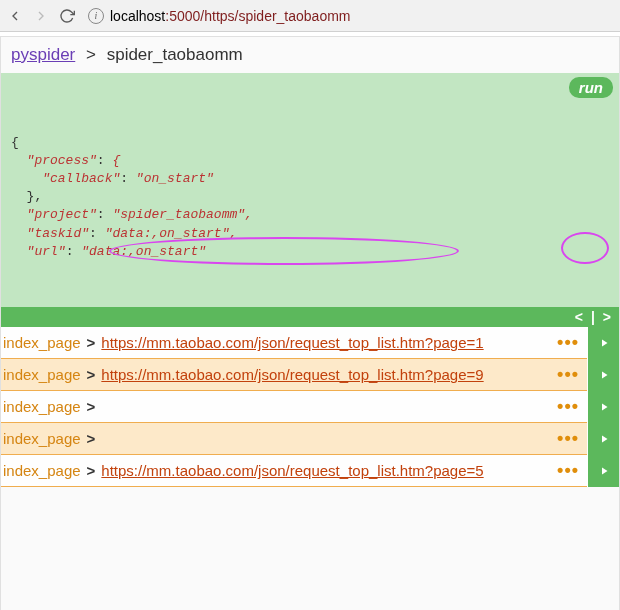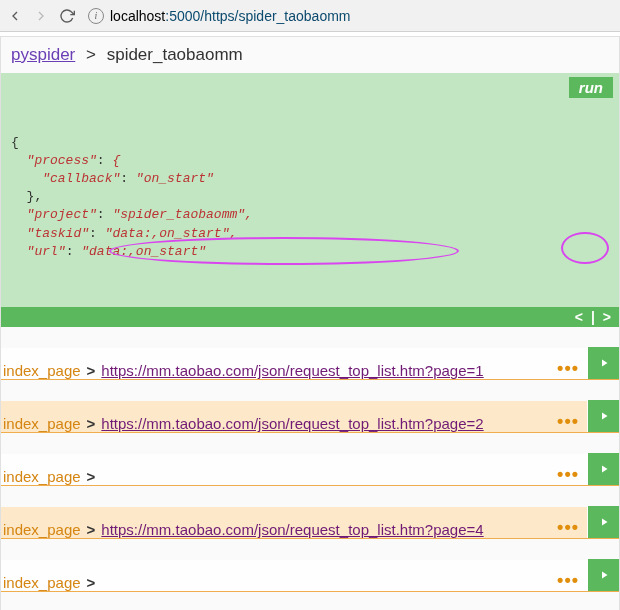--- a/index.html
+++ b/index.html
@@ -5,45 +5,45 @@
     * { margin: 0; padding: 0; box-sizing: border-box; }
     body { font-family: "Segoe UI", Arial, sans-serif; font-size: 14px; background: #fff; width: 620px; height: 610px; overflow: hidden; }
     
     .browser-bar { height: 32px; background: #f1f1f1; border-bottom: 1px solid #d0d0d0; display: flex; align-items: center; padding: 0 6px; gap: 8px; }
     .nav-btn { width: 18px; height: 18px; display: flex; align-items: center; justify-content: center; color: #5a5a5a; }
     .nav-btn.disabled { color: #bbb; }
     .url-bar { flex: 1; display: flex; align-items: center; gap: 6px; padding-left: 4px; }
     .info-icon { width: 16px; height: 16px; border: 1px solid #888; border-radius: 50%; display: flex; align-items: center; justify-content: center; font-size: 10px; color: #666; font-family: serif; font-style: italic; }
     .url-text { color: #333; font-size: 14px; }
     .url-text .host { color: #000; }
-    .url-text .path { color: #0c4a6e; }
+    .url-text .path { color: #7f1d1d; }
     
     .content { background: #fafafa; border: 1px solid #e0e0e0; margin: 4px 0 0 0; height: 606px; position: relative; }
     
     .breadcrumb { padding: 8px 10px; font-size: 17px; color: #333; background: #fafafa; }
     .breadcrumb a { color: #6a3eb5; text-decoration: underline; }
     .bc-sep { color: #333; margin: 0 6px; }
     
     .json-panel { background: #c2e6c2; padding: 6px 10px 10px 10px; position: relative; font-family: Consolas, "Courier New", monospace; font-size: 13px; line-height: 1.4; white-space: pre; color: #333; }
     .json-panel .key { color: #b33; font-style: italic; }
     .json-panel .val { color: #b33; font-style: italic; }
     .json-panel .punct { color: #333; }
-    .run-btn { position: absolute; top: 4px; right: 6px; background: #5cb85c; color: #fff; border: none; padding: 2px 10px; font-size: 15px; font-weight: bold; border-radius: 0; cursor: pointer; font-style: italic; }
+    .run-btn { position: absolute; top: 4px; right: 6px; background: #5cb85c; color: #fff; border: none; padding: 2px 10px; font-size: 15px; font-weight: bold; border-radius: 10px; cursor: pointer; font-style: italic; }
     
     .pager { background: #5cb85c; display: flex; justify-content: flex-end; align-items: center; height: 20px; gap: 0; }
     .pager span { color: #fff; font-weight: bold; padding: 0 8px; cursor: pointer; font-size: 14px; }
     .pager .divider { padding: 0; color: #fff; }
     
-    .row { display: flex; align-items: flex-end; height: 32px; border-bottom: 1px solid #f0ad4e; position: relative; margin-top: 21px; }
+    .row { display: flex; align-items: center; height: 32px; border-bottom: 1px solid #f0ad4e; position: relative; }
     .row.alt { background: #fde9c9; }
     .row.plain { background: #fefefe; }
     .row-text { flex: 1; display: flex; align-items: baseline; gap: 6px; padding-left: 2px; font-size: 15px; overflow: hidden; white-space: nowrap; }
     .callback { color: #d58512; }
     .gt { color: #333; font-weight: bold; }
-    .link { color: #701a75; text-decoration: underline; }
+    .link { color: #c2410c; text-decoration: underline; }
     .ellipsis { color: #e08e0b; font-size: 18px; font-weight: bold; letter-spacing: 1px; padding: 0 8px; cursor: pointer; }
     .play-btn { width: 32px; height: 32px; background: #5cb85c; display: flex; align-items: center; justify-content: center; cursor: pointer; border-left: 1px solid #fff; }
     .play-btn svg { width: 12px; height: 12px; }
     
     .annot { position: absolute; border: 2px solid #d946ef; border-radius: 50%; pointer-events: none; }
     .annot1 { left: 108px; top: 200px; width: 350px; height: 28px; }
     .annot2 { left: 560px; top: 195px; width: 48px; height: 32px; }
   </style>
 </head>
 <body>
@@ -110,21 +110,21 @@
         <div class="play-btn">
           <svg viewBox="0 0 24 24">
             <path d="M8 5v14l11-7z" fill="#fff"></path>
           </svg>
         </div>
       </div>
       <div class="row alt">
         <div class="row-text">
           <span class="callback">index_page</span>
           <span class="gt">&gt;</span>
-          <a class="link" href="#">https://mm.taobao.com/json/request_top_list.htm?page=2</a>
+          <a class="link" href="#">https://mm.taobao.com/json/request_top_list.htm?page=9</a>
         </div>
         <span class="ellipsis">•••</span>
         <div class="play-btn">
           <svg viewBox="0 0 24 24">
             <path d="M8 5v14l11-7z" fill="#fff"></path>
           </svg>
         </div>
       </div>
       <div class="row plain">
         <div class="row-text">
@@ -135,33 +135,33 @@
         <div class="play-btn">
           <svg viewBox="0 0 24 24">
             <path d="M8 5v14l11-7z" fill="#fff"></path>
           </svg>
         </div>
       </div>
       <div class="row alt">
         <div class="row-text">
           <span class="callback">index_page</span>
           <span class="gt">&gt;</span>
-          <a class="link" href="#">https://mm.taobao.com/json/request_top_list.htm?page=4</a>
         </div>
         <span class="ellipsis">•••</span>
         <div class="play-btn">
           <svg viewBox="0 0 24 24">
             <path d="M8 5v14l11-7z" fill="#fff"></path>
           </svg>
         </div>
       </div>
       <div class="row plain">
         <div class="row-text">
           <span class="callback">index_page</span>
           <span class="gt">&gt;</span>
+          <a class="link" href="#">https://mm.taobao.com/json/request_top_list.htm?page=5</a>
         </div>
         <span class="ellipsis">•••</span>
         <div class="play-btn">
           <svg viewBox="0 0 24 24">
             <path d="M8 5v14l11-7z" fill="#fff"></path>
           </svg>
         </div>
       </div>
     </div>
 

